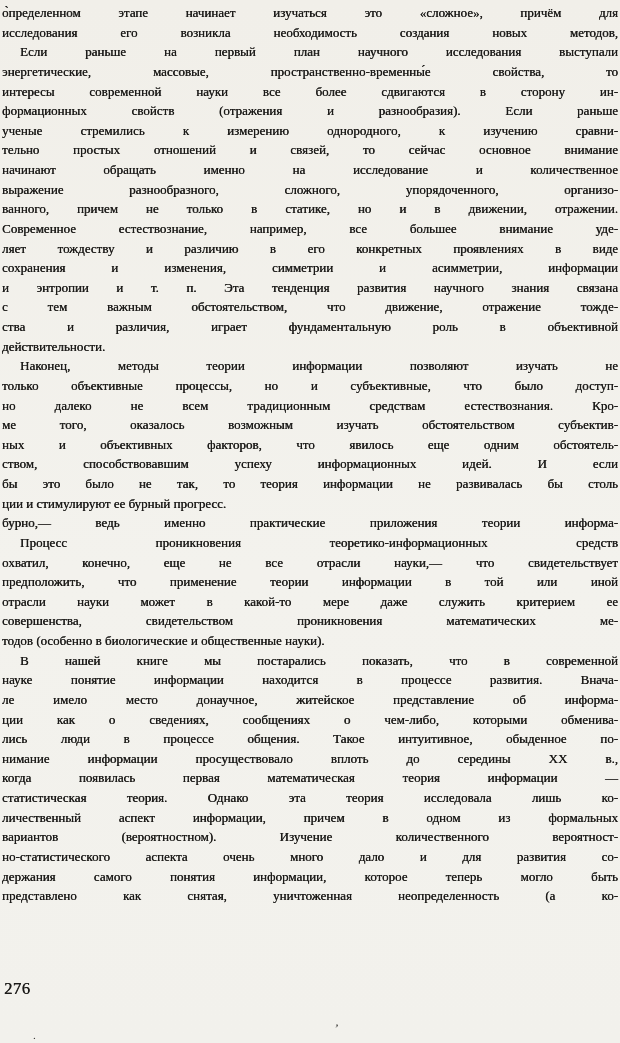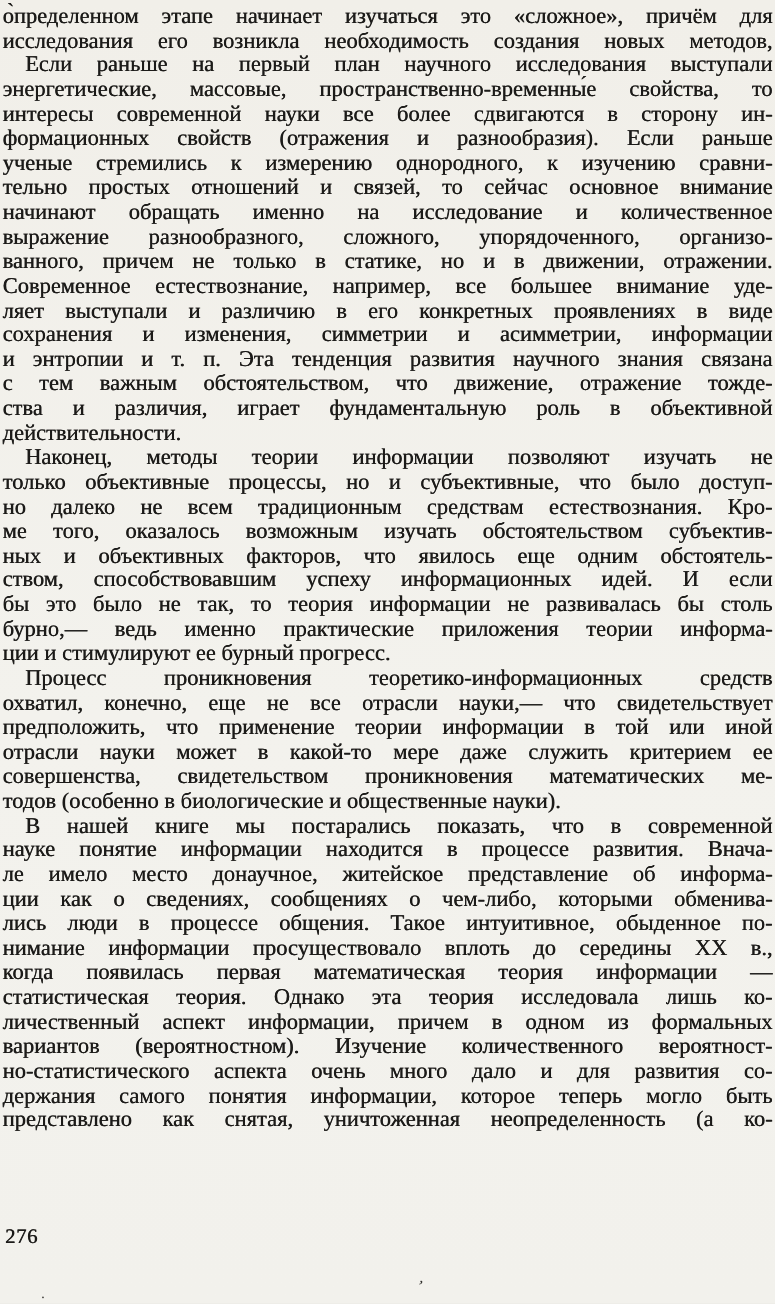--- a/index.html
+++ b/index.html
@@ -16,21 +16,21 @@
     color: #1c1b19;
     font-family: "Liberation Serif", "DejaVu Serif", serif;
   }
   .text-column {
     position: absolute;
     left: 2px;
     top: 3px;
     width: 616px;
   }
   .ln {
-    font-size: 18px;
+    font-size: 13px;
     line-height: 19.62px;
     text-align: justify;
     text-align-last: justify;
     text-shadow: 0.3px 0 0 currentColor;
     white-space: normal;
   }
   .ln.la { text-align-last: left; }
   .ln.fi { text-indent: 18px; }
   .page-number {
     position: absolute;
@@ -71,36 +71,36 @@
     <div class="ln fi">Если раньше на первый план научного исследования выступали</div>
     <div class="ln">энергетические, массовые, пространственно-временны́е свойства, то</div>
     <div class="ln">интересы современной науки все более сдвигаются в сторону ин-</div>
     <div class="ln">формационных свойств (отражения и разнообразия). Если раньше</div>
     <div class="ln">ученые стремились к измерению однородного, к изучению сравни-</div>
     <div class="ln">тельно простых отношений и связей, то сейчас основное внимание</div>
     <div class="ln">начинают обращать именно на исследование и количественное</div>
     <div class="ln">выражение разнообразного, сложного, упорядоченного, организо-</div>
     <div class="ln">ванного, причем не только в статике, но и в движении, отражении.</div>
     <div class="ln">Современное естествознание, например, все большее внимание уде-</div>
-    <div class="ln">ляет выступали и различию в его конкретных проявлениях в виде</div>
+    <div class="ln">ляет тождеству и различию в его конкретных проявлениях в виде</div>
     <div class="ln">сохранения и изменения, симметрии и асимметрии, информации</div>
     <div class="ln">и энтропии и т. п. Эта тенденция развития научного знания связана</div>
     <div class="ln">с тем важным обстоятельством, что движение, отражение тожде-</div>
     <div class="ln">ства и различия, играет фундаментальную роль в объективной</div>
     <div class="ln la">действительности.</div>
 
     <div class="ln fi">Наконец, методы теории информации позволяют изучать не</div>
     <div class="ln">только объективные процессы, но и субъективные, что было доступ-</div>
     <div class="ln">но далеко не всем традиционным средствам естествознания. Кро-</div>
     <div class="ln">ме того, оказалось возможным изучать обстоятельством субъектив-</div>
     <div class="ln">ных и объективных факторов, что явилось еще одним обстоятель-</div>
     <div class="ln">ством, способствовавшим успеху информационных идей. И если</div>
     <div class="ln">бы это было не так, то теория информации не развивалась бы столь</div>
+    <div class="ln la">ции и стимулируют ее бурный прогресс.</div>
     <div class="ln">бурно,— ведь именно практические приложения теории информа-</div>
-    <div class="ln la">ции и стимулируют ее бурный прогресс.</div>
 
     <div class="ln fi">Процесс проникновения теоретико-информационных средств</div>
     <div class="ln">охватил, конечно, еще не все отрасли науки,— что свидетельствует</div>
     <div class="ln">предположить, что применение теории информации в той или иной</div>
     <div class="ln">отрасли науки может в какой-то мере даже служить критерием ее</div>
     <div class="ln">совершенства, свидетельством проникновения математических ме-</div>
     <div class="ln la">тодов (особенно в биологические и общественные науки).</div>
 
     <div class="ln fi">В нашей книге мы постарались показать, что в современной</div>
     <div class="ln">науке понятие информации находится в процессе развития. Внача-</div>

